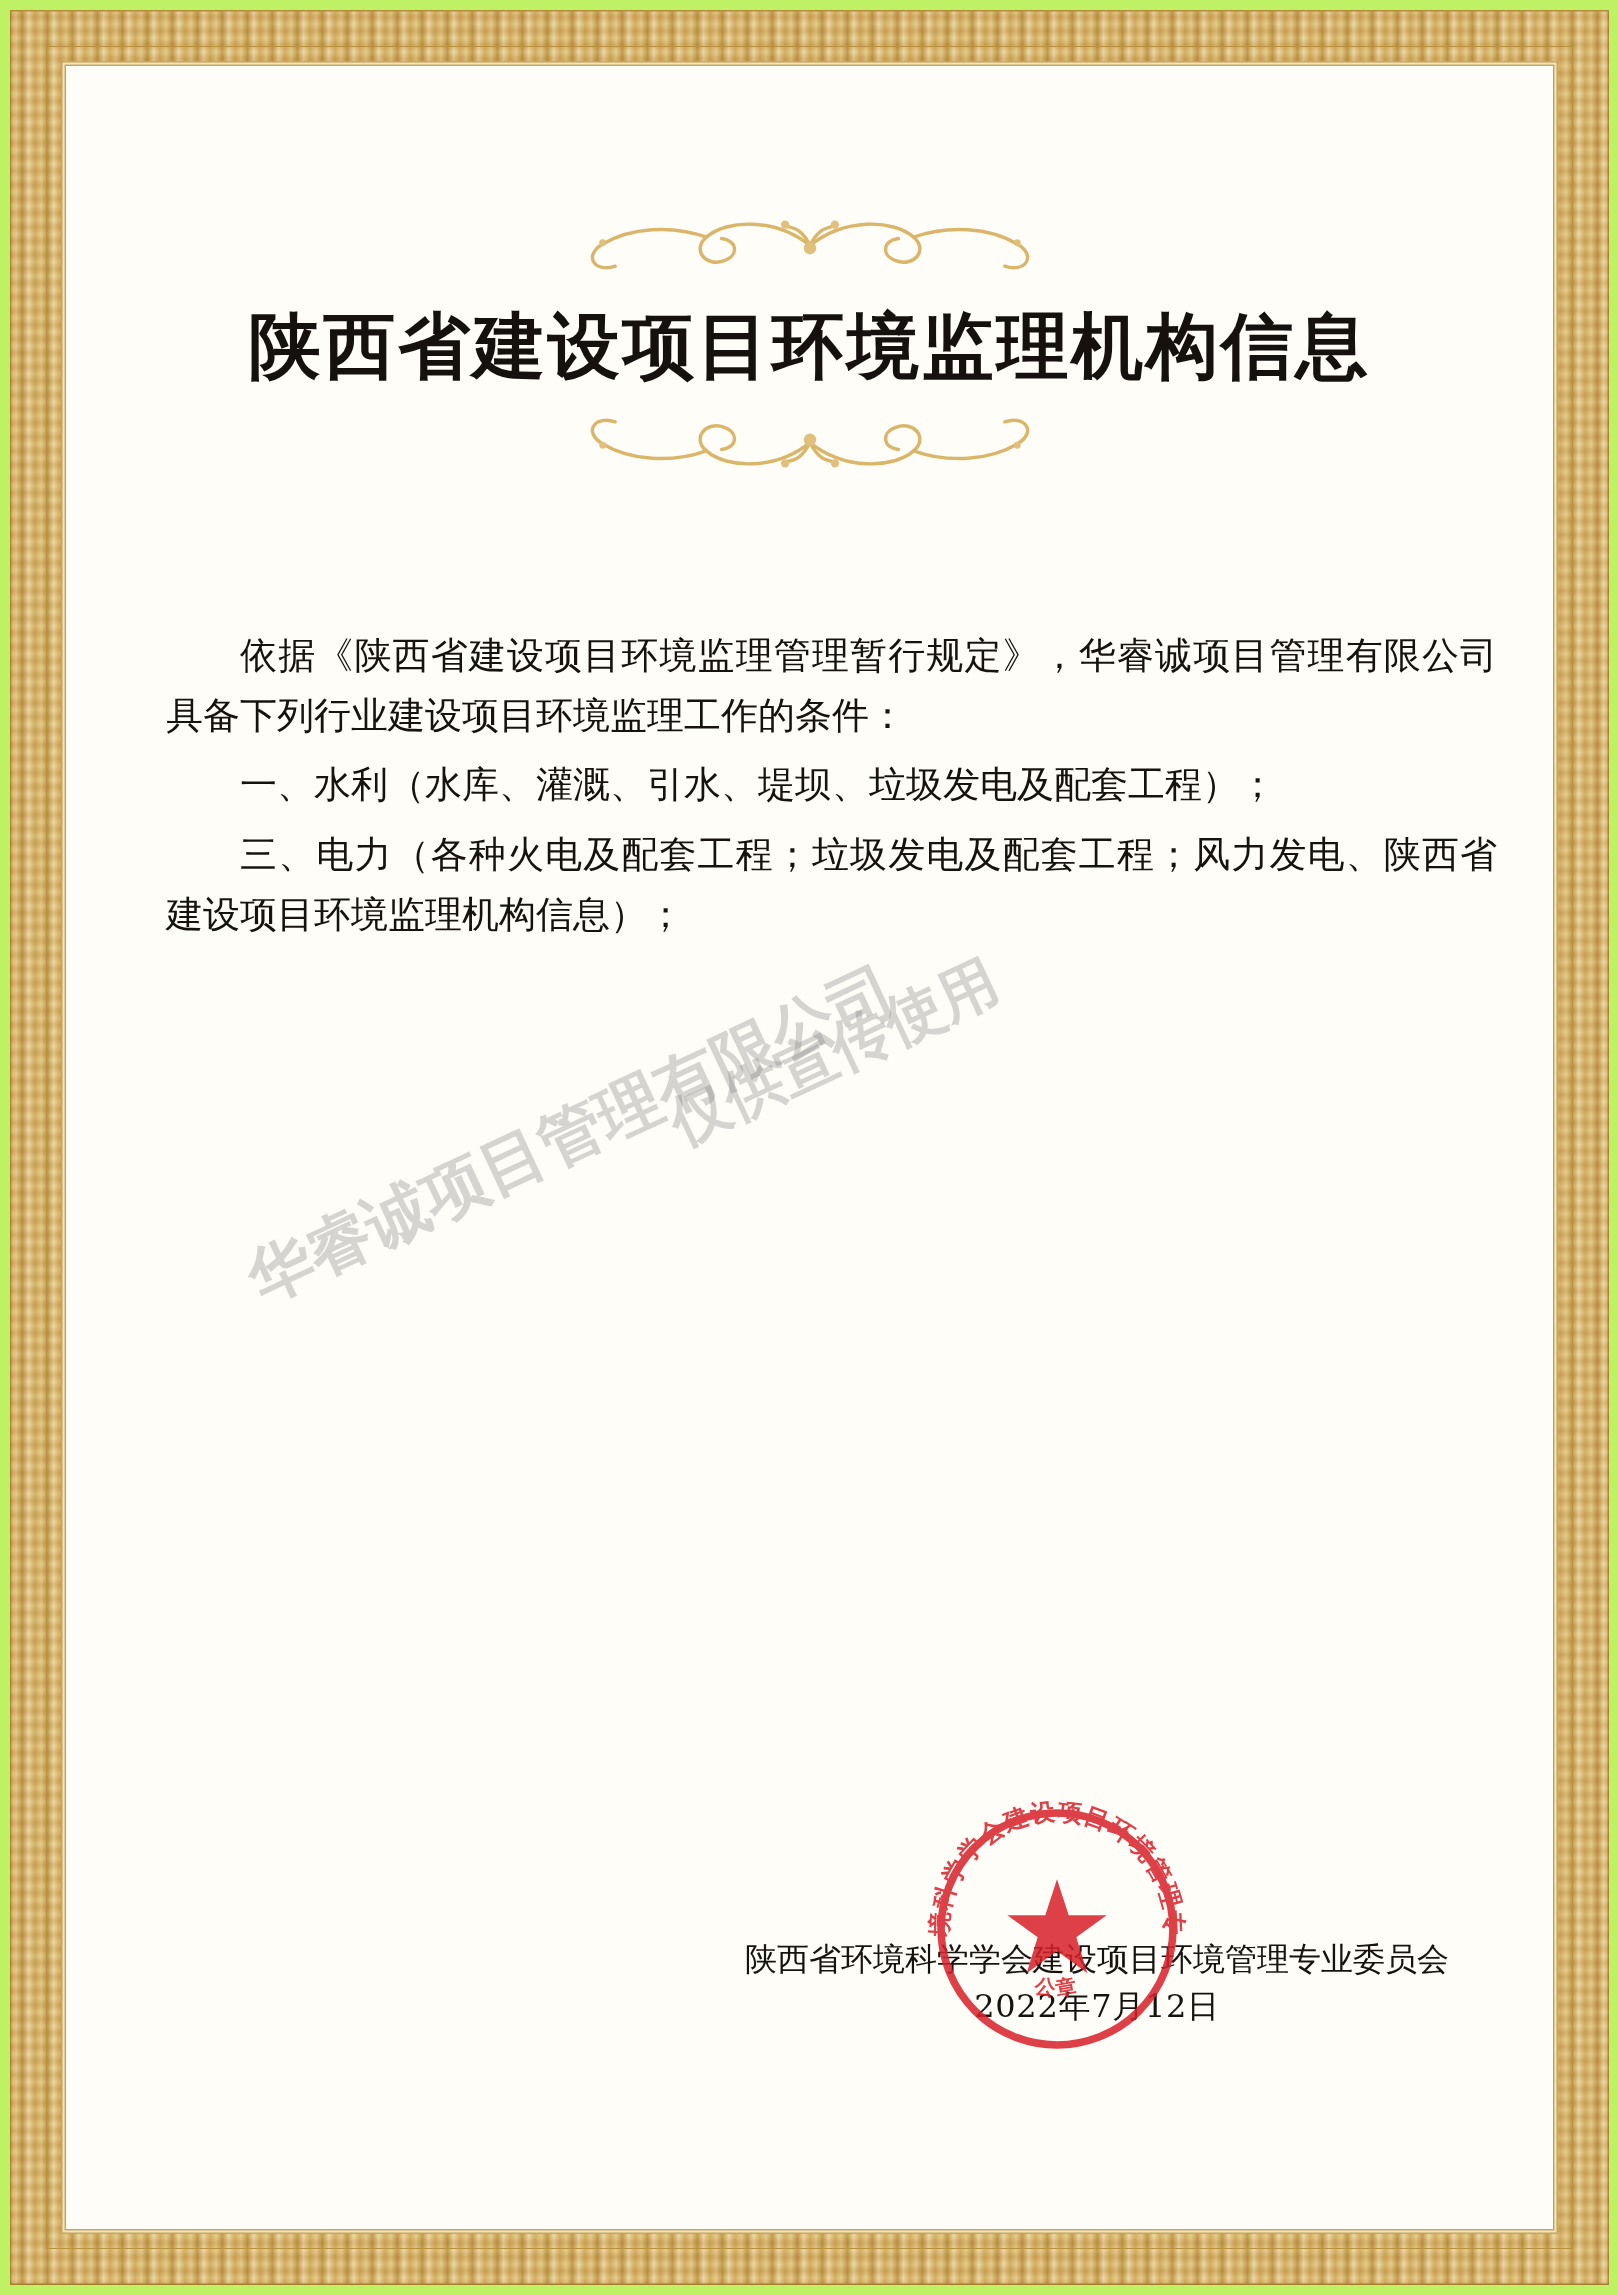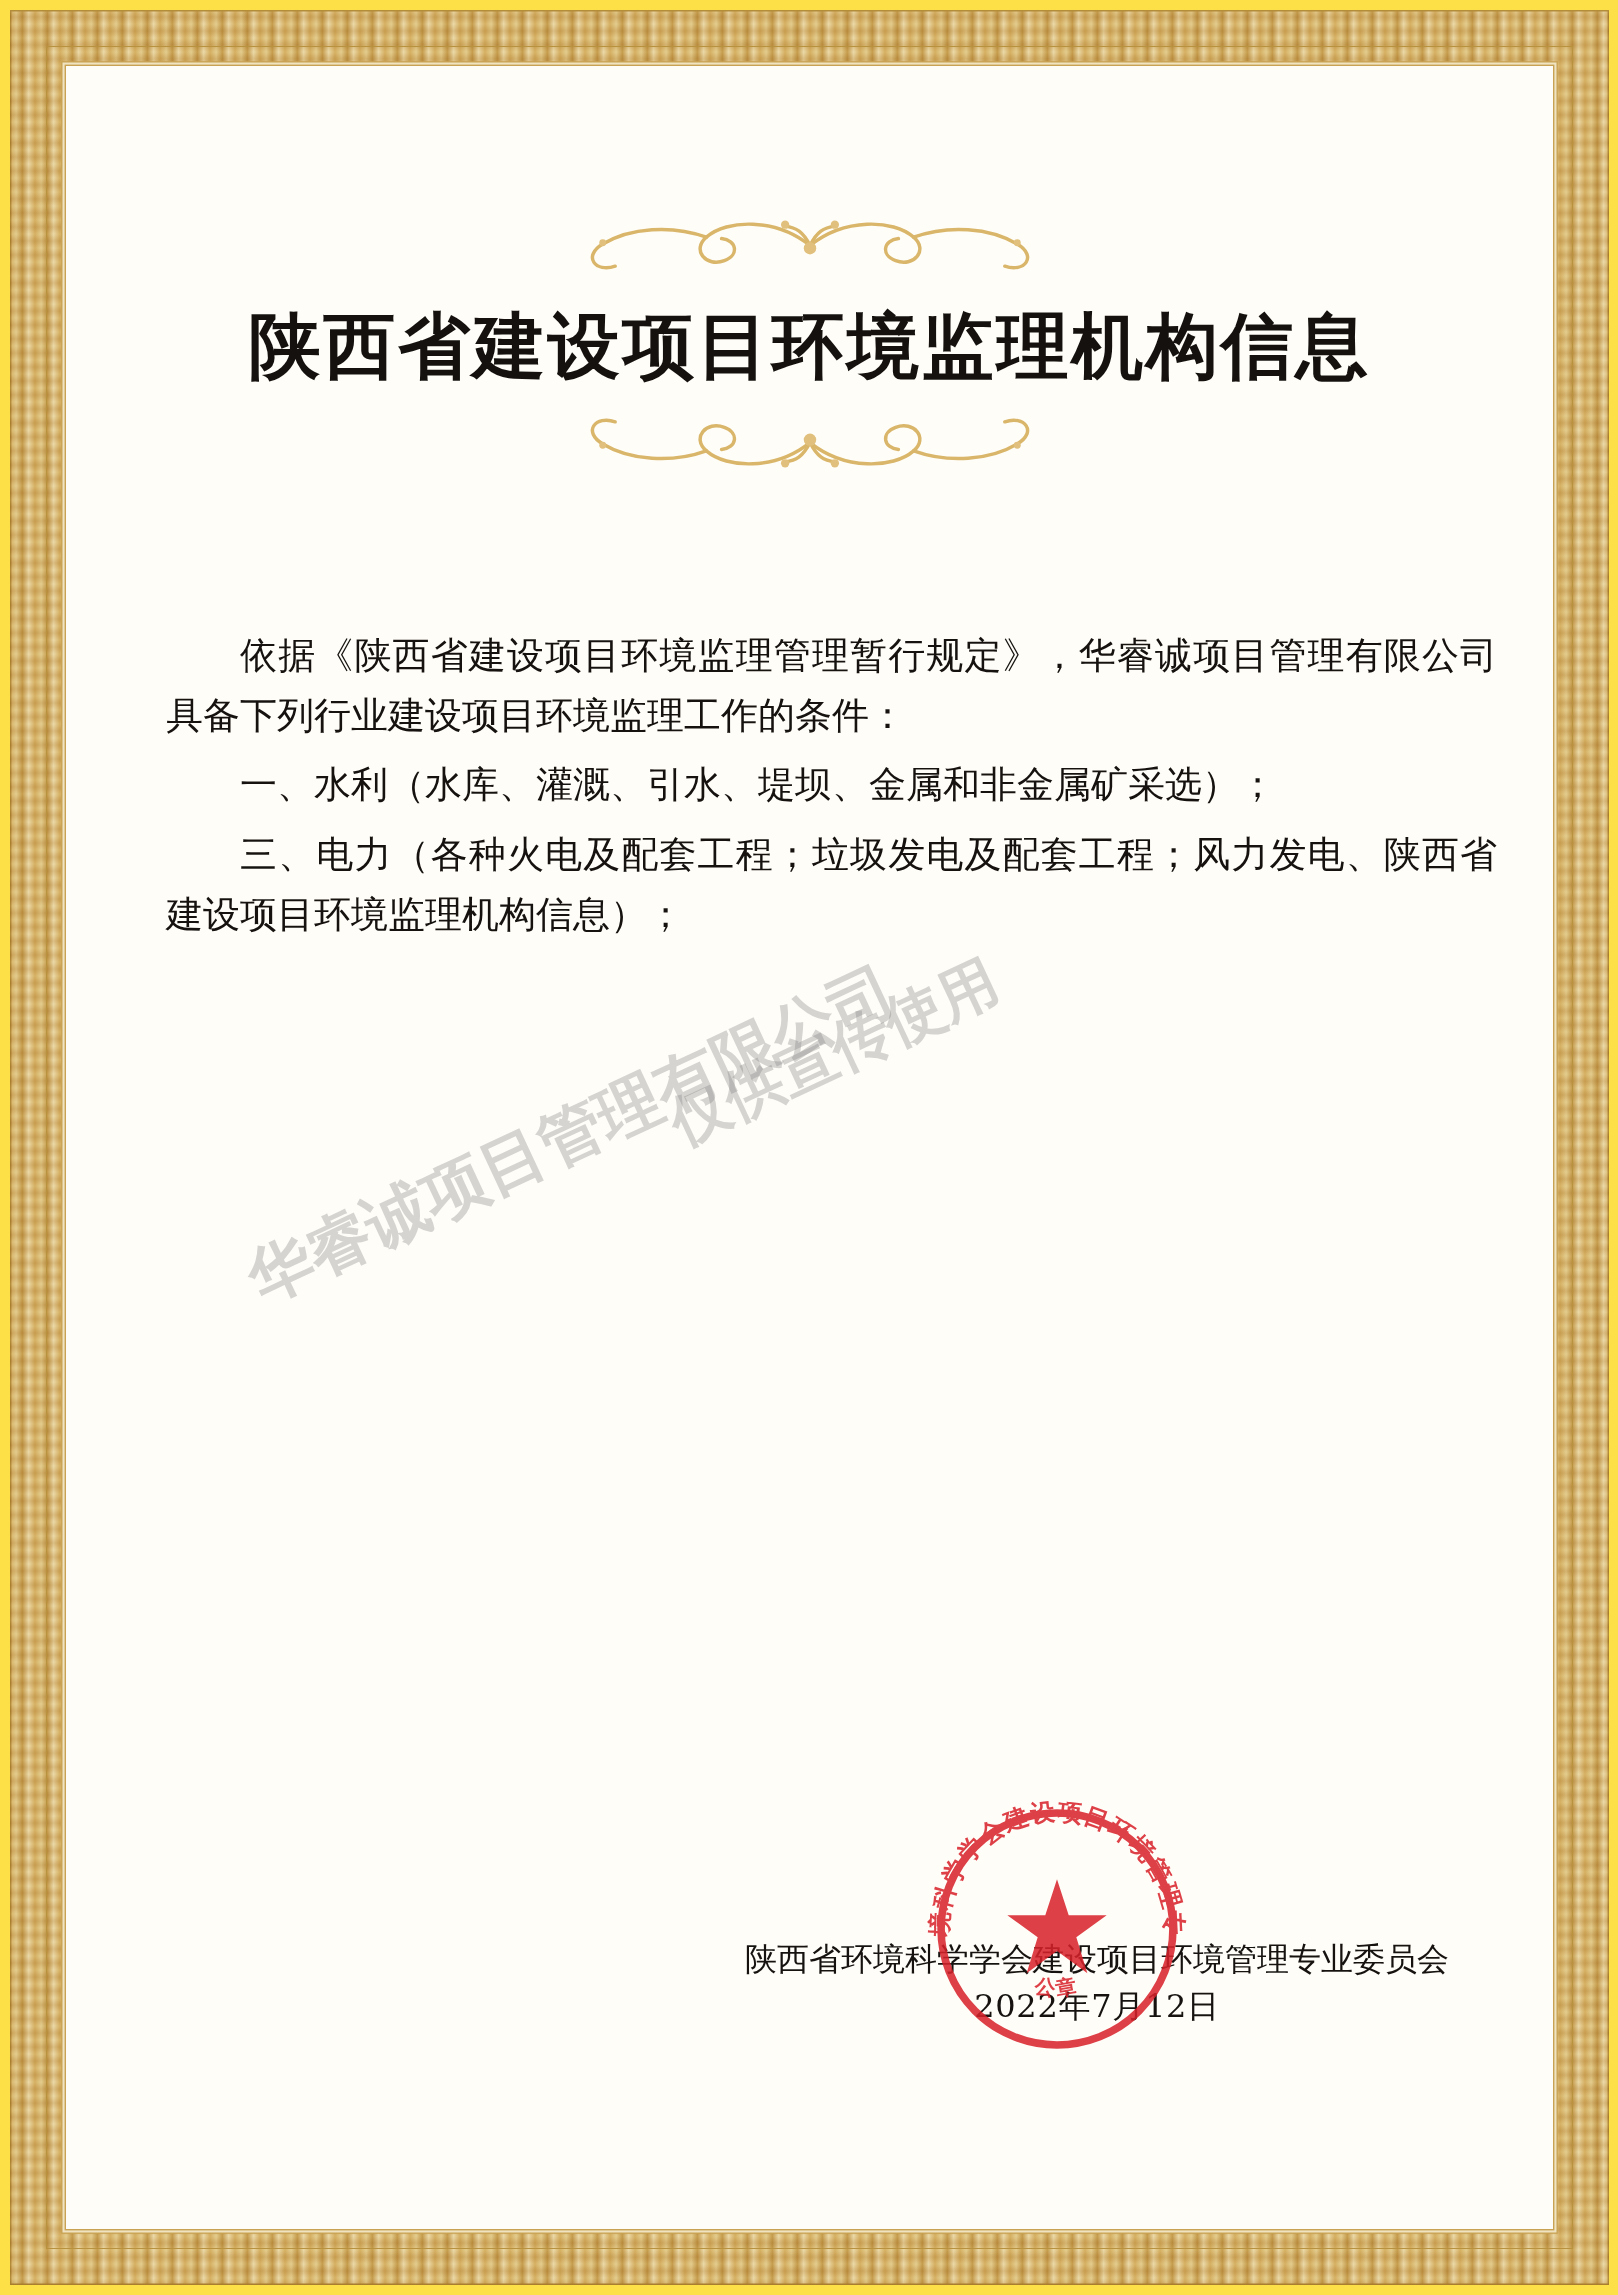--- a/index.html
+++ b/index.html
@@ -12,21 +12,21 @@
     height: 2295px;
     font-family: "Liberation Serif", "DejaVu Serif", serif;
     overflow: hidden;
     position: relative;
   }
 
   
   .certificate {
     position: absolute;
     inset: 0;
-    background: #fde047;
+    background: #bef264;
   }
 
   
   .border-outer {
     position: absolute;
     left: 9.7px;
     top: 9.7px;
     right: 9.7px;
     bottom: 9.7px;
     background:
@@ -216,21 +216,21 @@
           <circle cx="414" cy="30" r="6"></circle>
           <circle cx="486" cy="30" r="6"></circle>
           <circle cx="150" cy="56" r="5"></circle>
           <circle cx="750" cy="56" r="5"></circle>
         </g>
       </svg>
     </div>
 
     <div class="body-block">
       <p class="para">依据《陕西省建设项目环境监理管理暂行规定》，华睿诚项目管理有限公司具备下列行业建设项目环境监理工作的条件：</p>
-      <p class="para">一、水利（水库、灌溉、引水、堤坝、金属和非金属矿采选）；</p>
+      <p class="para">一、水利（水库、灌溉、引水、堤坝、垃圾发电及配套工程）；</p>
       <p class="para">三、电力（各种火电及配套工程；垃圾发电及配套工程；风力发电、陕西省建设项目环境监理机构信息）；</p>
     </div>
 
     <div class="watermark">
       <div class="wm-line wm-1">华睿诚项目管理有限公司</div>
       <div class="wm-line wm-2">仅供宣传使用</div>
     </div>
 
     <div class="seal">
       <svg width="276" height="276" viewBox="0 0 400 400">

